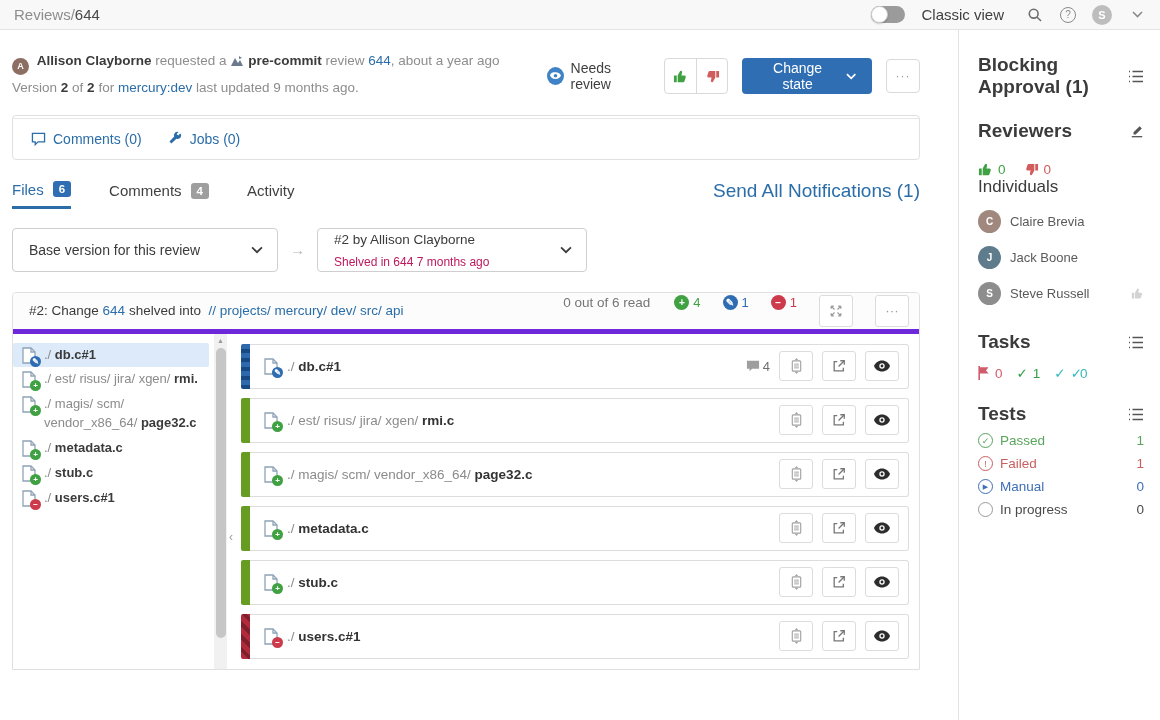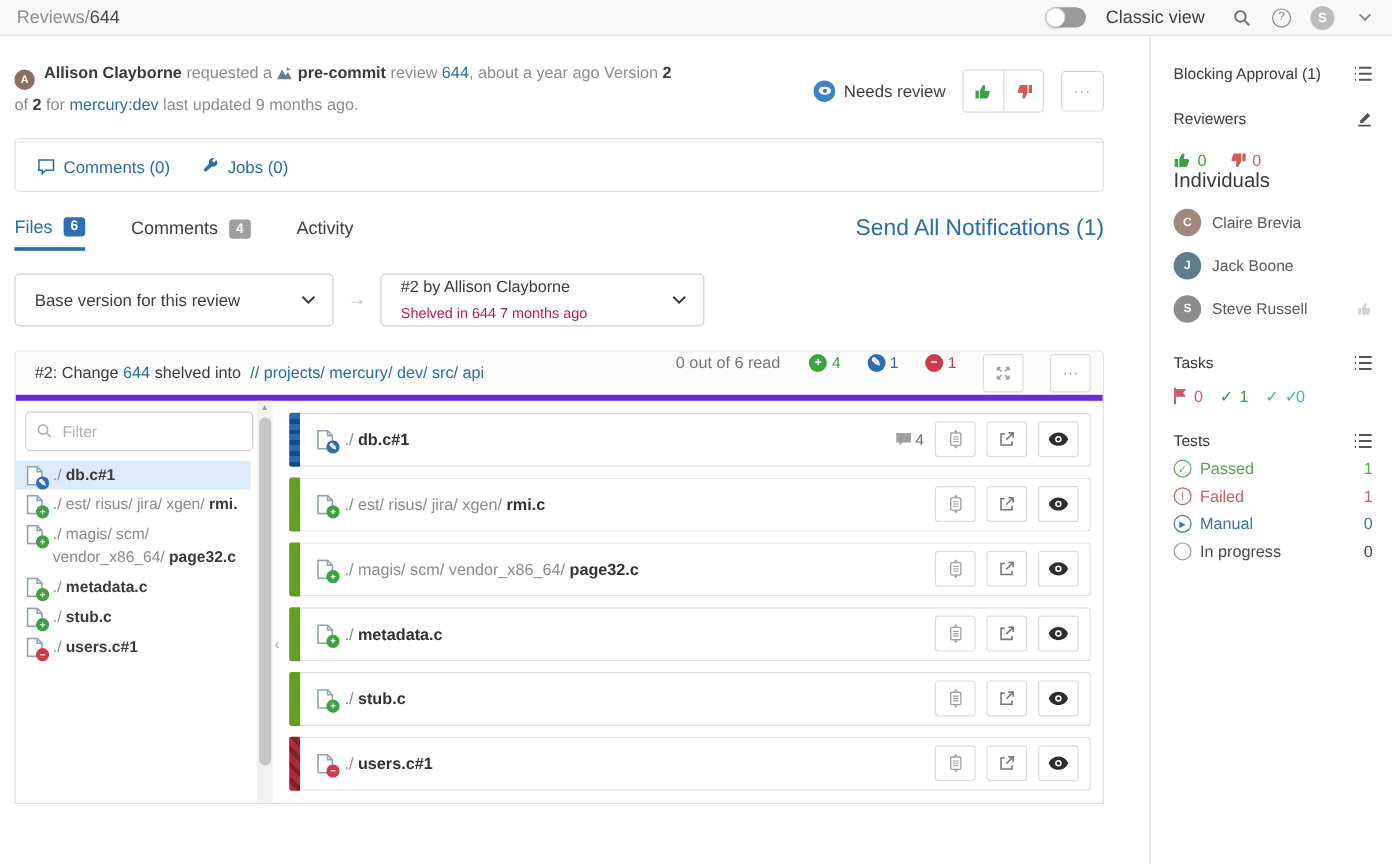--- a/index.html
+++ b/index.html
@@ -112,21 +112,21 @@
              display:flex; align-items:center; padding:0 9px 0 13px; gap:8px; cursor:pointer; }
   .rowcard .path { font-size:13.5px; }
   .rowcard .dirs { color:#8b8b8b; } .rowcard .fname { color:#333; font-weight:bold; }
   .row-right { margin-left:auto; display:flex; align-items:center; gap:9px; }
   .ccount { display:flex; align-items:center; gap:3px; color:#6f6f6f; font-size:13px; cursor:pointer; }
 
   
   .sidebar { position:absolute; left:958px; top:30px; width:202px; height:690px; border-left:1px solid #e2e2e2;
              padding:24px 16px 0 19px; background:#fff; }
   .sb-row { display:flex; align-items:center; }
-  .sb-h1 { font-size:13px; font-weight:normal; color:#3b3b3b; }
+  .sb-h1 { font-size:19px; font-weight:bold; color:#3b3b3b; }
   .sb-icon { margin-left:auto; color:#555; cursor:pointer; display:flex; }
   .sb-votes { margin-top:20px; display:flex; gap:18px; align-items:center; }
   .sb-vote { display:flex; align-items:center; gap:5px; font-size:13.5px; }
   .sb-vote.up { color:#3fa142; } .sb-vote.down { color:#d05c5c; }
   .sb-sub { font-size:17px; color:#3b3b3b; }
   .person { margin-top:13px; display:flex; align-items:center; gap:9px; font-size:13px; color:#5a5a5a; }
   .p-avatar { width:23px; height:23px; border-radius:50%; color:#fff; font-size:10px; font-weight:bold;
               display:flex; align-items:center; justify-content:center; }
   .person .p-thumb { margin-left:auto; opacity:.45; }
   .tasks-counts { margin-top:12px; display:flex; gap:14px; align-items:center; font-size:13.5px; }
@@ -205,20 +205,26 @@
             <svg width="15" height="15" viewBox="0 0 16 16" fill="#3fa142">
                 <path d="M1 7h3v7H1zM5 14h5.6c.8 0 1.5-.5 1.7-1.3l1.3-4A1.4 1.4 0 0 0 12.2 7H9l.6-3.1A1.25 1.25 0 0 0 7.3 2.7L5 7z"></path>
               </svg>
           </span>
           <span class="vote-btn">
             <svg width="15" height="15" viewBox="0 0 16 16" fill="#d05c5c" transform="rotate(180)">
                 <path d="M1 7h3v7H1zM5 14h5.6c.8 0 1.5-.5 1.7-1.3l1.3-4A1.4 1.4 0 0 0 12.2 7H9l.6-3.1A1.25 1.25 0 0 0 7.3 2.7L5 7z"></path>
               </svg>
           </span>
         </span>
+        <button class="btn-primary">
+          <span>Change state</span>
+          <svg width="11" height="7" viewBox="0 0 11 7" fill="none" stroke="#fff" stroke-width="1.8">
+              <path d="M1 1l4.5 4.5L10 1"></path>
+            </svg>
+        </button>
         <button class="btn-more">···</button>
       </div>
     </div>
 
     <div class="desc-card">
       <div class="desc-links">
         <a class="blue-link">
           <svg width="15" height="14" viewBox="0 0 16 15" fill="none" stroke="#2a6da9" stroke-width="1.4">
               <path d="M1.5 1.5h13v9H7.5l-3 3v-3h-3z"></path>
             </svg>
@@ -296,29 +302,20 @@
                 <path d="M6.3 6.3L2.5 2.5M2.5 2.5h3M2.5 2.5v3M9.7 6.3l3.8-3.8M13.5 2.5h-3M13.5 2.5v3M6.3 9.7l-3.8 3.8M2.5 13.5h3M2.5 13.5v-3M9.7 9.7l3.8 3.8M13.5 13.5h-3M13.5 13.5v-3"></path>
               </svg>
           </button>
           <button class="sq-btn" style="height:32px">···</button>
         </span>
       </div>
 
       <div class="files-body">
 
         <div class="tree">
-          <div class="filter-wrap">
-            <span class="filter-glass">
-              <svg width="14" height="14" viewBox="0 0 16 16" fill="none" stroke="#b0b0b0" stroke-width="1.6">
-                  <circle cx="6.7" cy="6.7" r="4.4"></circle>
-                  <path d="M10.2 10.2L14 14"></path>
-                </svg>
-            </span>
-            <input class="filter-input" placeholder="Filter" style="">
-          </div>
 
           <div class="tree-item selected">
             <span class="fileicon">
               <svg width="15" height="17" viewBox="0 0 15 17">
                   <path d="M2 1h8l4 4v11H2z" fill="#fff" stroke="#8fa3b6" stroke-width="1.3"></path>
                   <path d="M10 1v4h4" fill="none" stroke="#8fa3b6" stroke-width="1.3"></path>
                 </svg>
               <span class="fbadge edit">✎</span>
             </span>
             <span class="txt"><span>./</span> <span class="fname">db.c#1</span></span>

